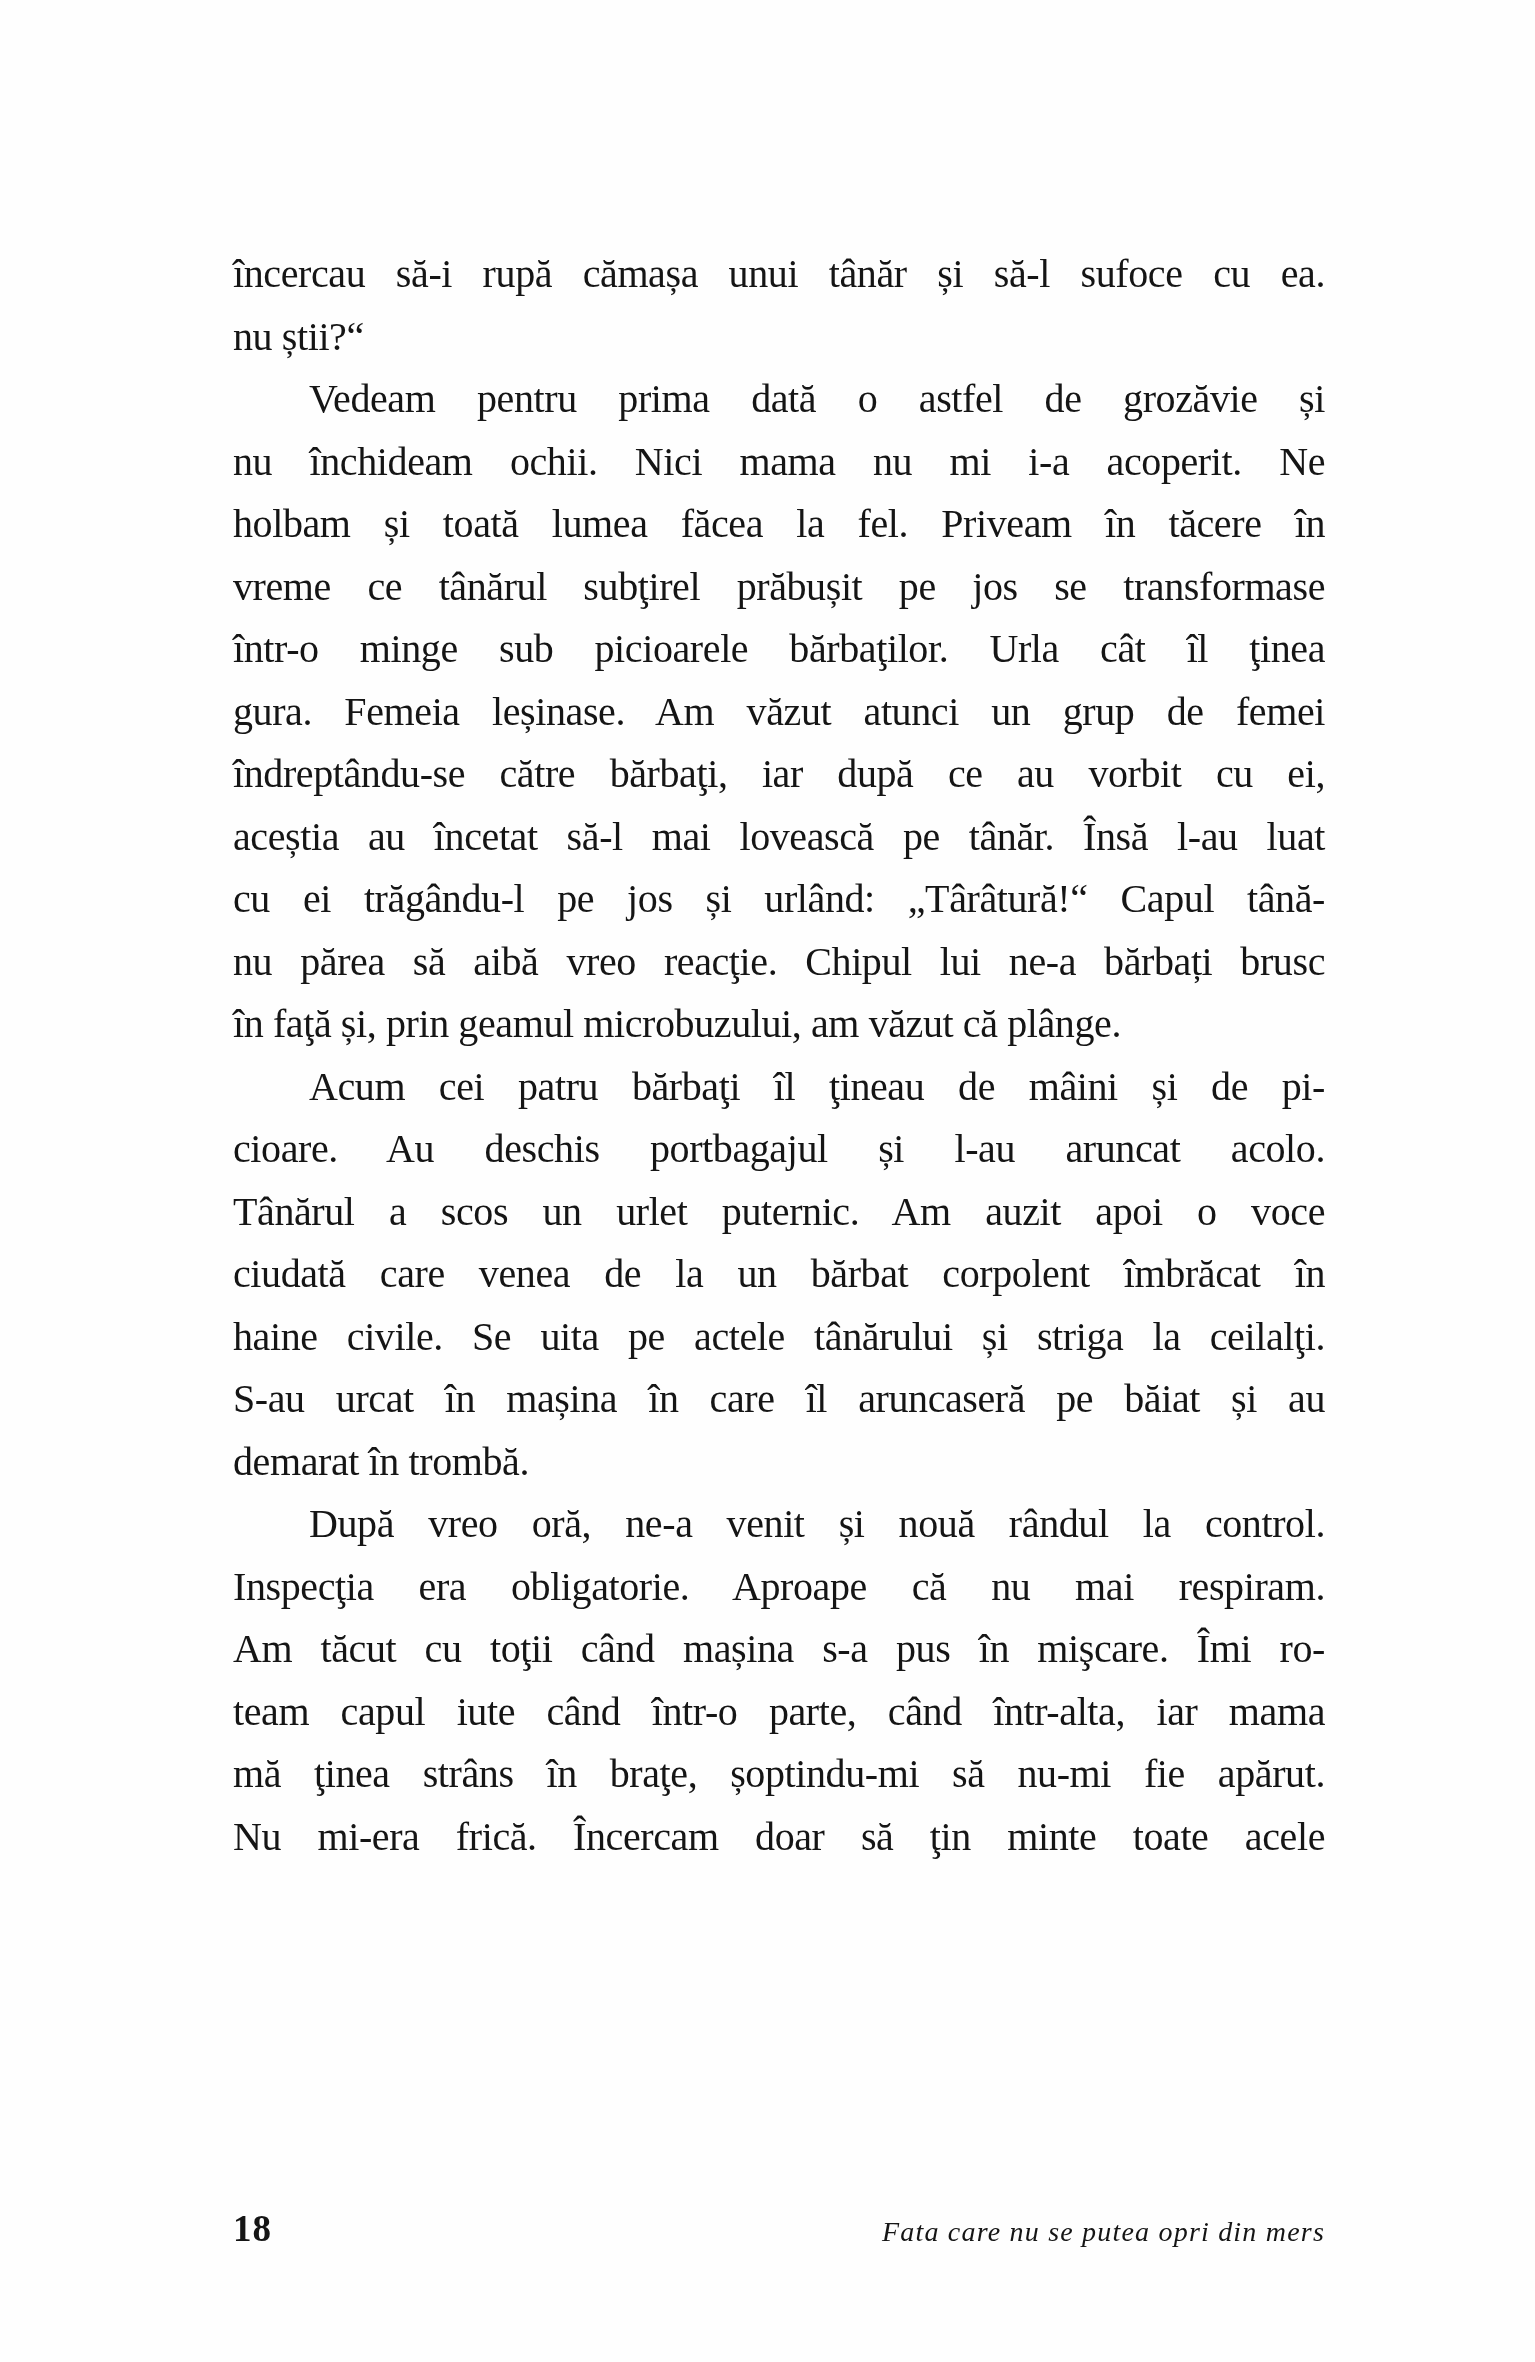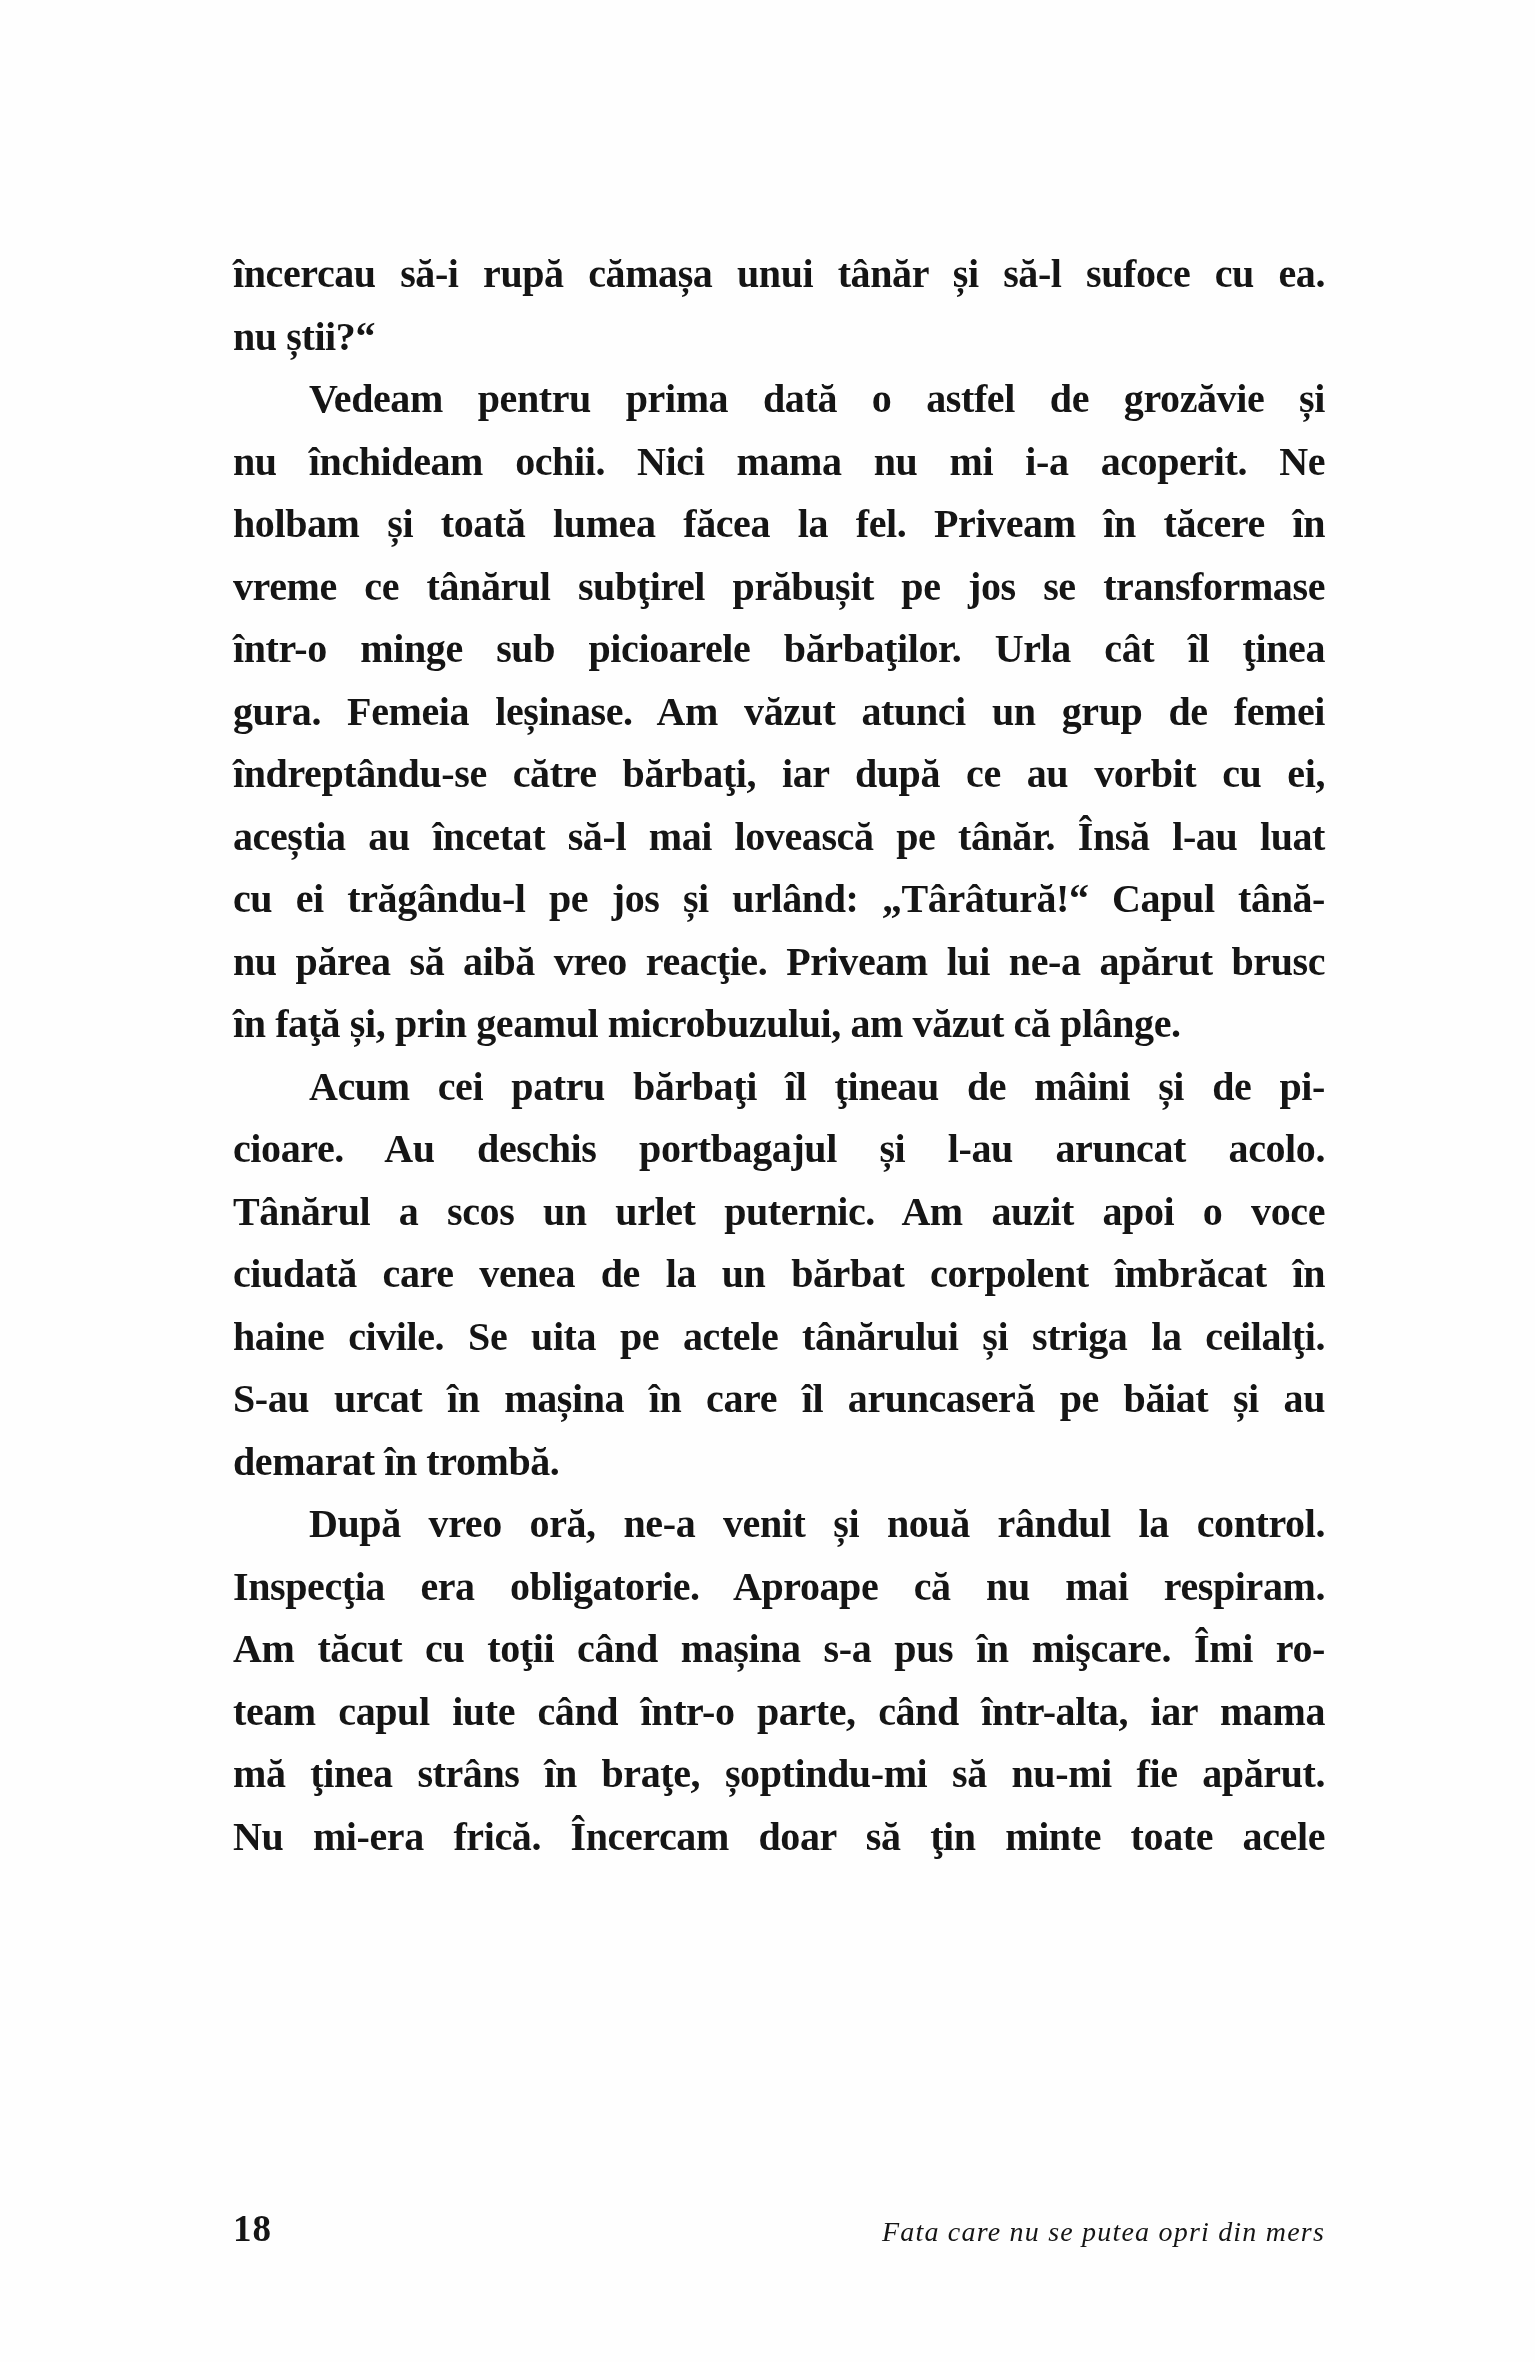--- a/index.html
+++ b/index.html
@@ -14,21 +14,20 @@
     background: #fefefe;
     font-family: "Liberation Serif", "DejaVu Serif", serif;
     color: #151515;
     overflow: hidden;
   }
   .text-block {
     position: absolute;
     left: 233px;
     top: 243px;
     width: 1092px;
-    font-weight: bold;
   }
   .line {
     font-size: 40px;
     line-height: 62.5px;
     letter-spacing: -0.4px;
     text-align: justify;
     text-align-last: justify;
     white-space: normal;
   }
   .line.para-end {
@@ -68,21 +67,21 @@
       <div class="line para-end">nu știi?“</div>
       <div class="line indent">Vedeam pentru prima dată o astfel de grozăvie și</div>
       <div class="line">nu închideam ochii. Nici mama nu mi i-a acoperit. Ne</div>
       <div class="line">holbam și toată lumea făcea la fel. Priveam în tăcere în</div>
       <div class="line">vreme ce tânărul subţirel prăbușit pe jos se transformase</div>
       <div class="line">într-o minge sub picioarele bărbaţilor. Urla cât îl ţinea</div>
       <div class="line">gura. Femeia leșinase. Am văzut atunci un grup de femei</div>
       <div class="line">îndreptându-se către bărbaţi, iar după ce au vorbit cu ei,</div>
       <div class="line">aceștia au încetat să-l mai lovească pe tânăr. Însă l-au luat</div>
       <div class="line">cu ei trăgându-l pe jos și urlând: „Târâtură!“ Capul tână-</div>
-      <div class="line">nu părea să aibă vreo reacţie. Priveam lui ne-a apărut brusc</div>
+      <div class="line">nu părea să aibă vreo reacţie. Chipul lui ne-a bărbați brusc</div>
       <div class="line para-end">în faţă și, prin geamul microbuzului, am văzut că plânge.</div>
       <div class="line indent">Acum cei patru bărbaţi îl ţineau de mâini și de pi-</div>
       <div class="line">cioare. Au deschis portbagajul și l-au aruncat acolo.</div>
       <div class="line">Tânărul a scos un urlet puternic. Am auzit apoi o voce</div>
       <div class="line">ciudată care venea de la un bărbat corpolent îmbrăcat în</div>
       <div class="line">haine civile. Se uita pe actele tânărului și striga la ceilalţi.</div>
       <div class="line">S-au urcat în mașina în care îl aruncaseră pe băiat și au</div>
       <div class="line para-end">demarat în trombă.</div>
       <div class="line indent">După vreo oră, ne-a venit și nouă rândul la control.</div>
       <div class="line">Inspecţia era obligatorie. Aproape că nu mai respiram.</div>

